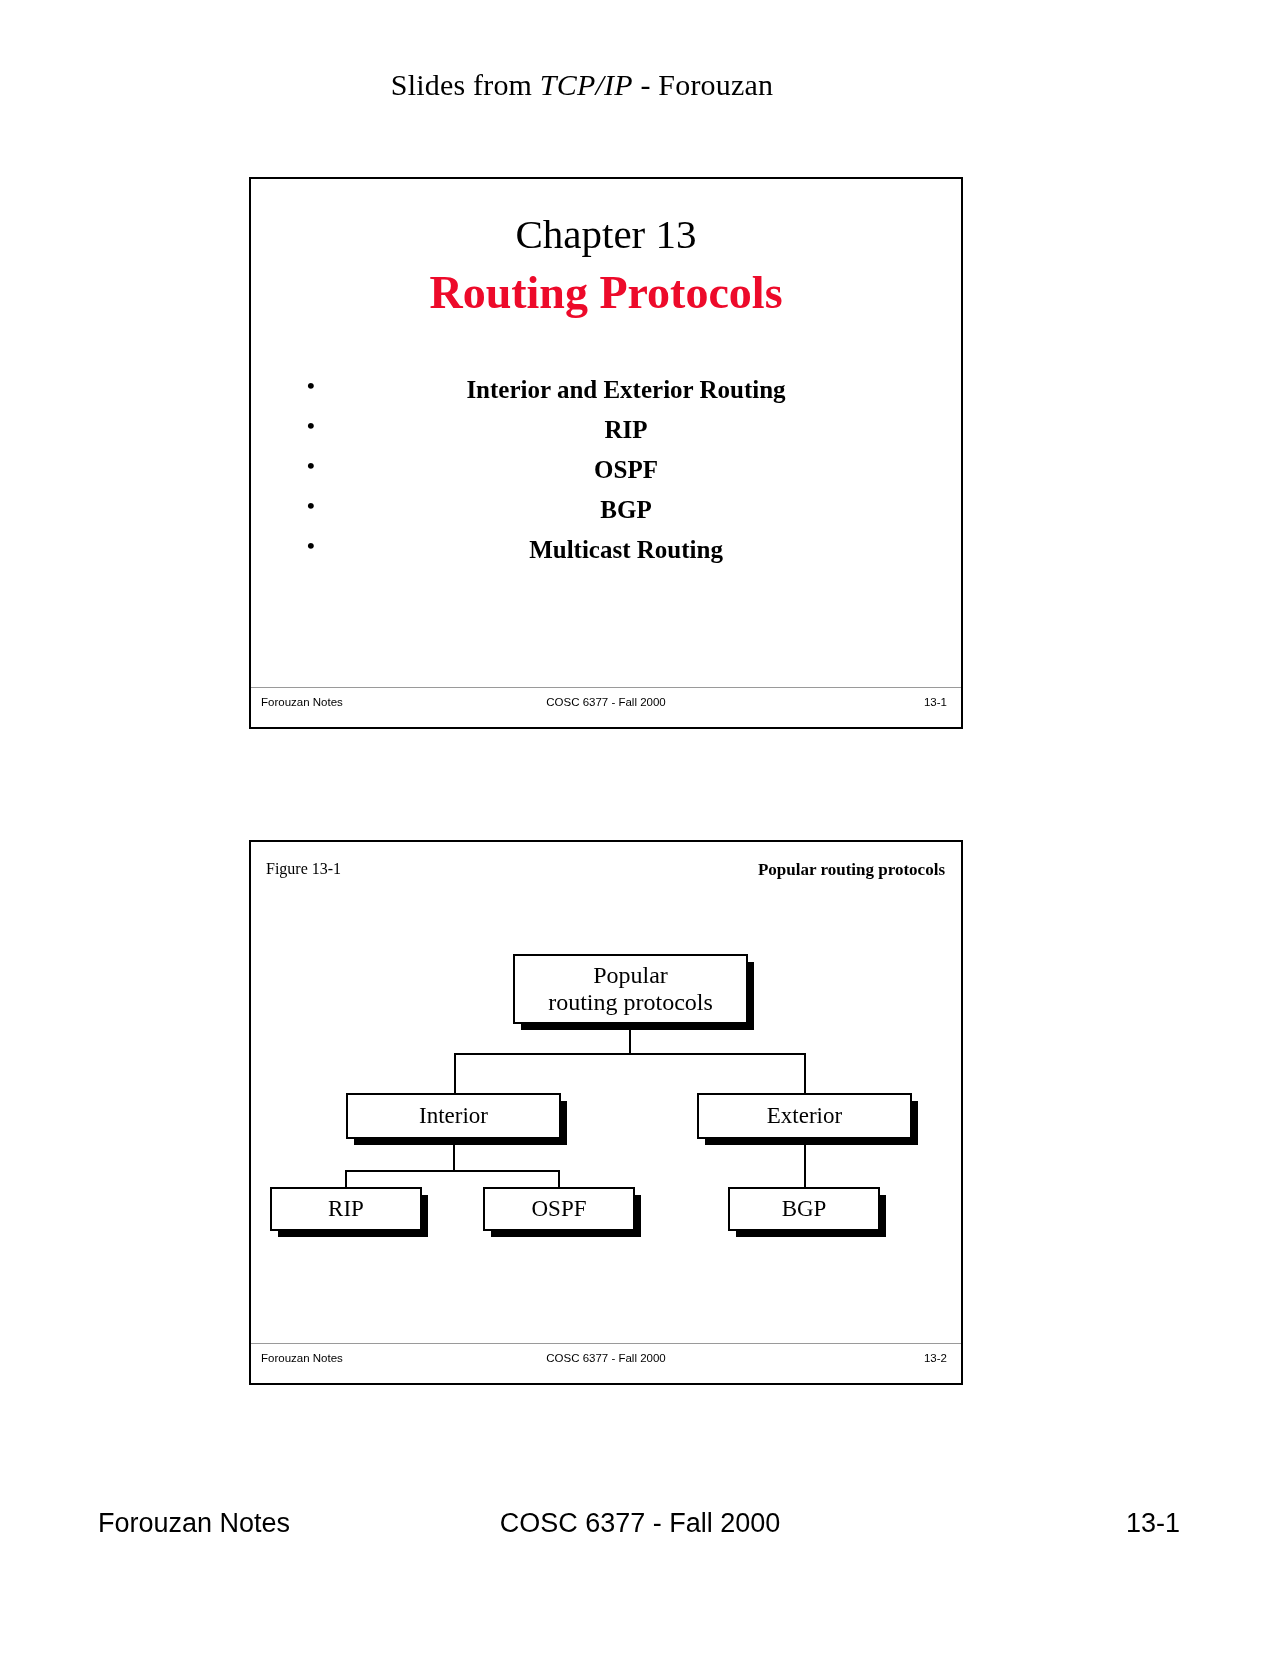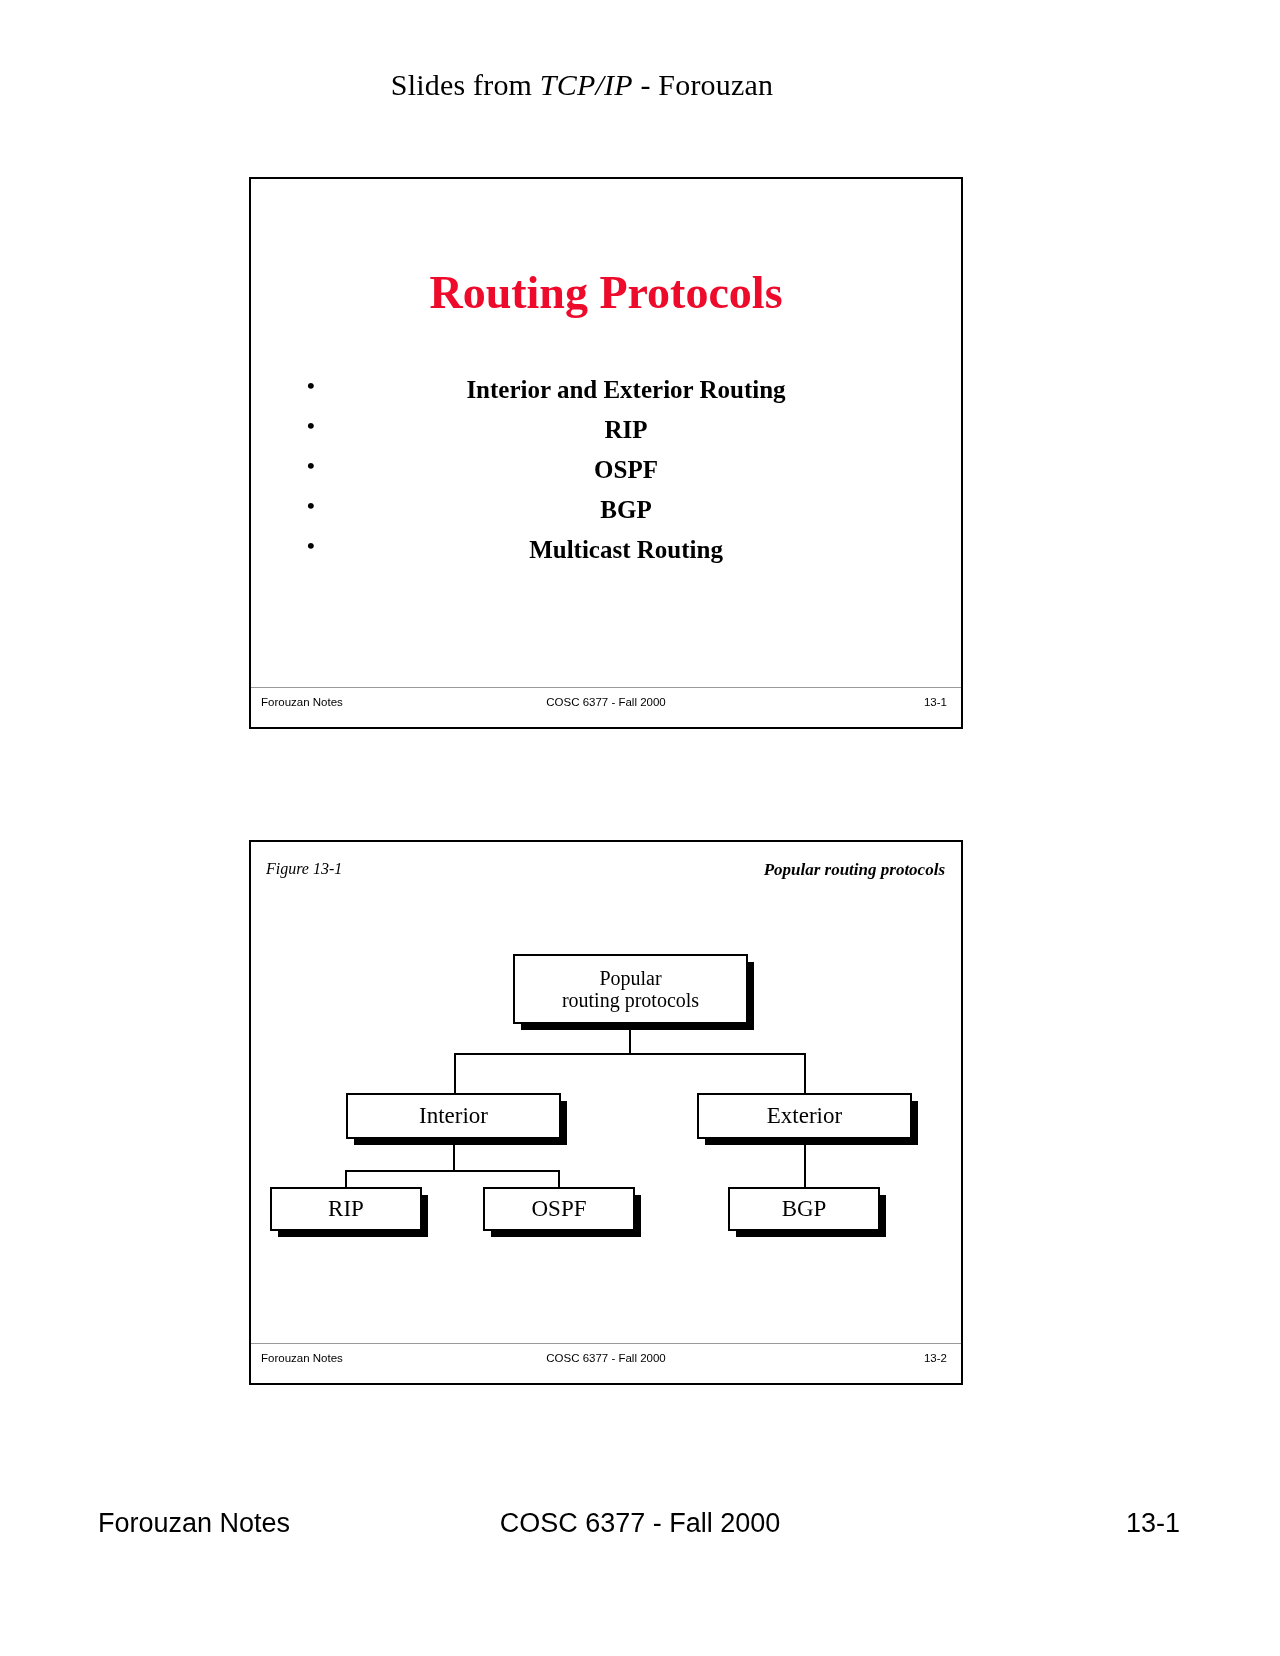--- a/index.html
+++ b/index.html
@@ -127,21 +127,20 @@
     top: 8px;
   }
 
   
   .fig-header {
     position: absolute;
     top: 18px;
     left: 0;
     width: 100%;
     height: 22px;
-    font-style: italic;
   }
   .fig-label {
     position: absolute;
     left: 15px;
     top: 0;
     font-size: 16px;
   }
   .fig-title {
     position: absolute;
     right: 16px;
@@ -169,21 +168,21 @@
     justify-content: center;
     text-align: center;
     font-size: 23px;
     line-height: 1.12;
   }
   #node-root {
     left: 262px;
     top: 112px;
     width: 235px;
     height: 70px;
-    font-size: 20px;
+    font-size: 24px;
   }
   #node-interior {
     left: 95px;
     top: 251px;
     width: 215px;
     height: 46px;
   }
   #node-exterior {
     left: 446px;
     top: 251px;
@@ -245,20 +244,21 @@
 </style>
 </head>
 <body>
 
 <div class="page-header">
   <span>Slides from </span><span class="ital">TCP/IP</span><span> - Forouzan</span>
 </div>
 
 <div class="slide" id="slide-1">
 
+  <div class="chapter-line">Chapter 13</div>
 
   <div class="title-line" id="slide1-title" style="color: rgb(237, 10, 42);">Routing Protocols</div>
 
   <ul class="bullets">
     <li>Interior and Exterior Routing</li>
     <li>RIP</li>
     <li>OSPF</li>
     <li>BGP</li>
     <li>Multicast Routing</li>
   </ul>

